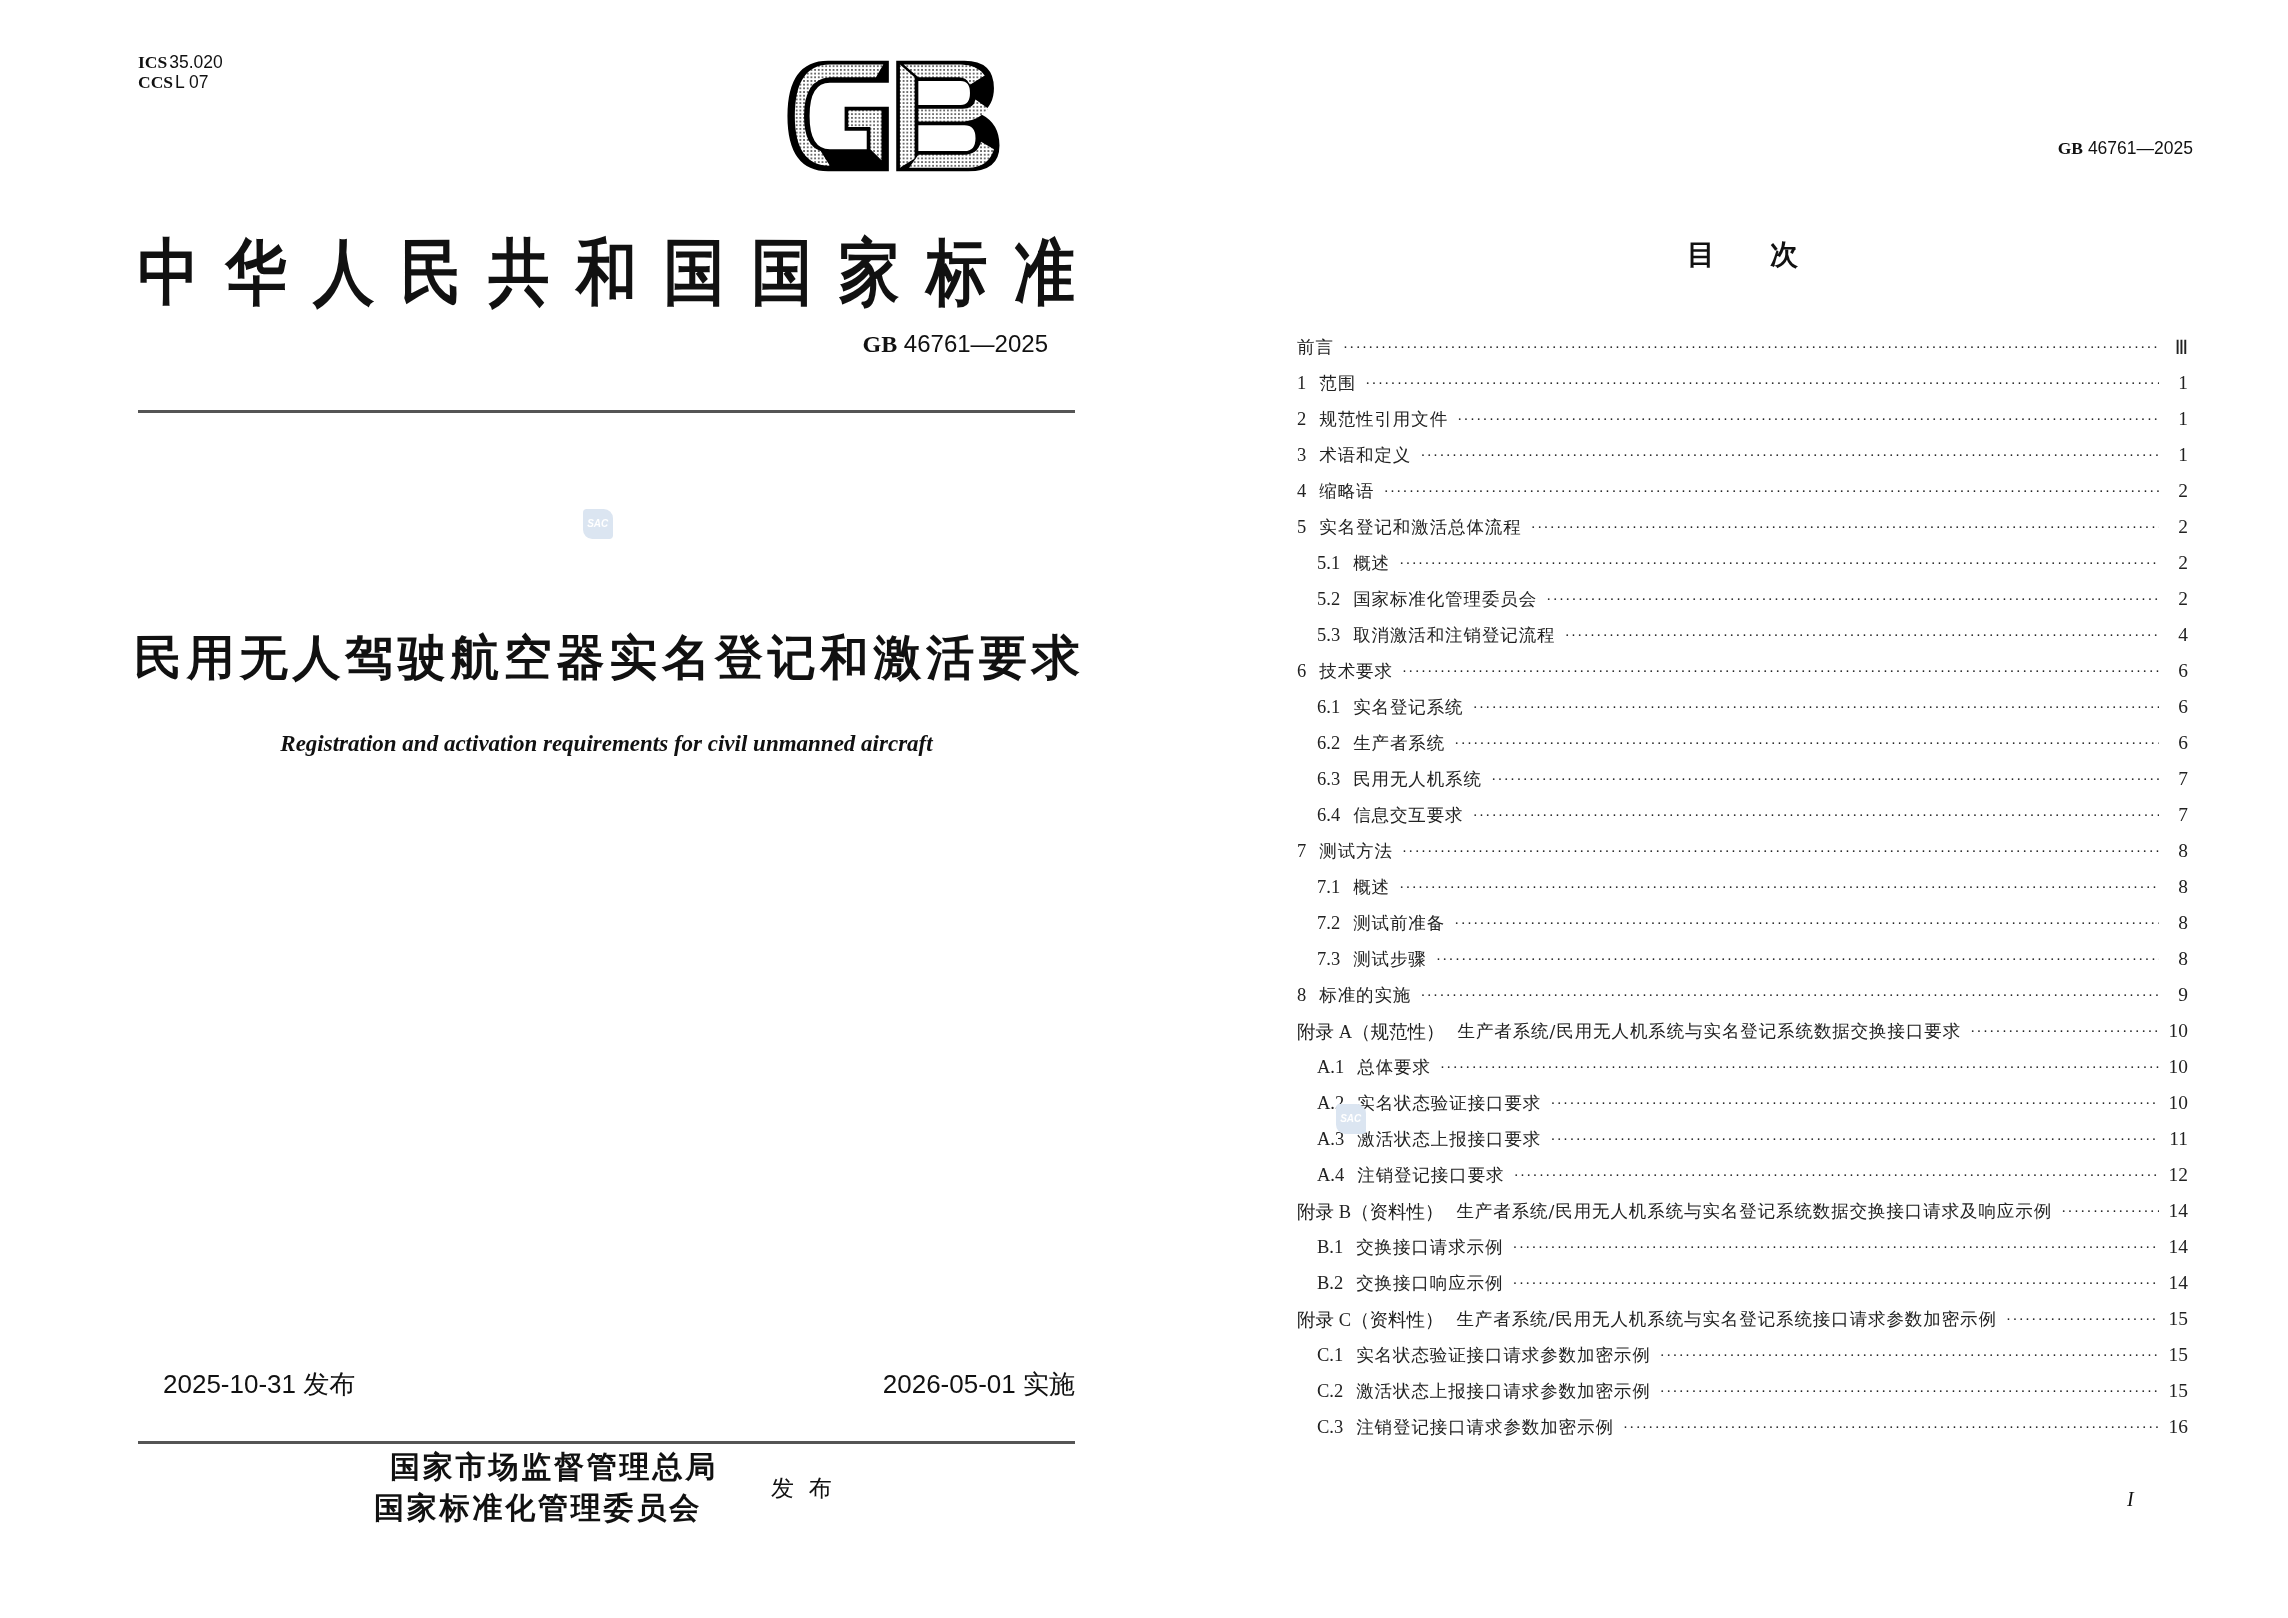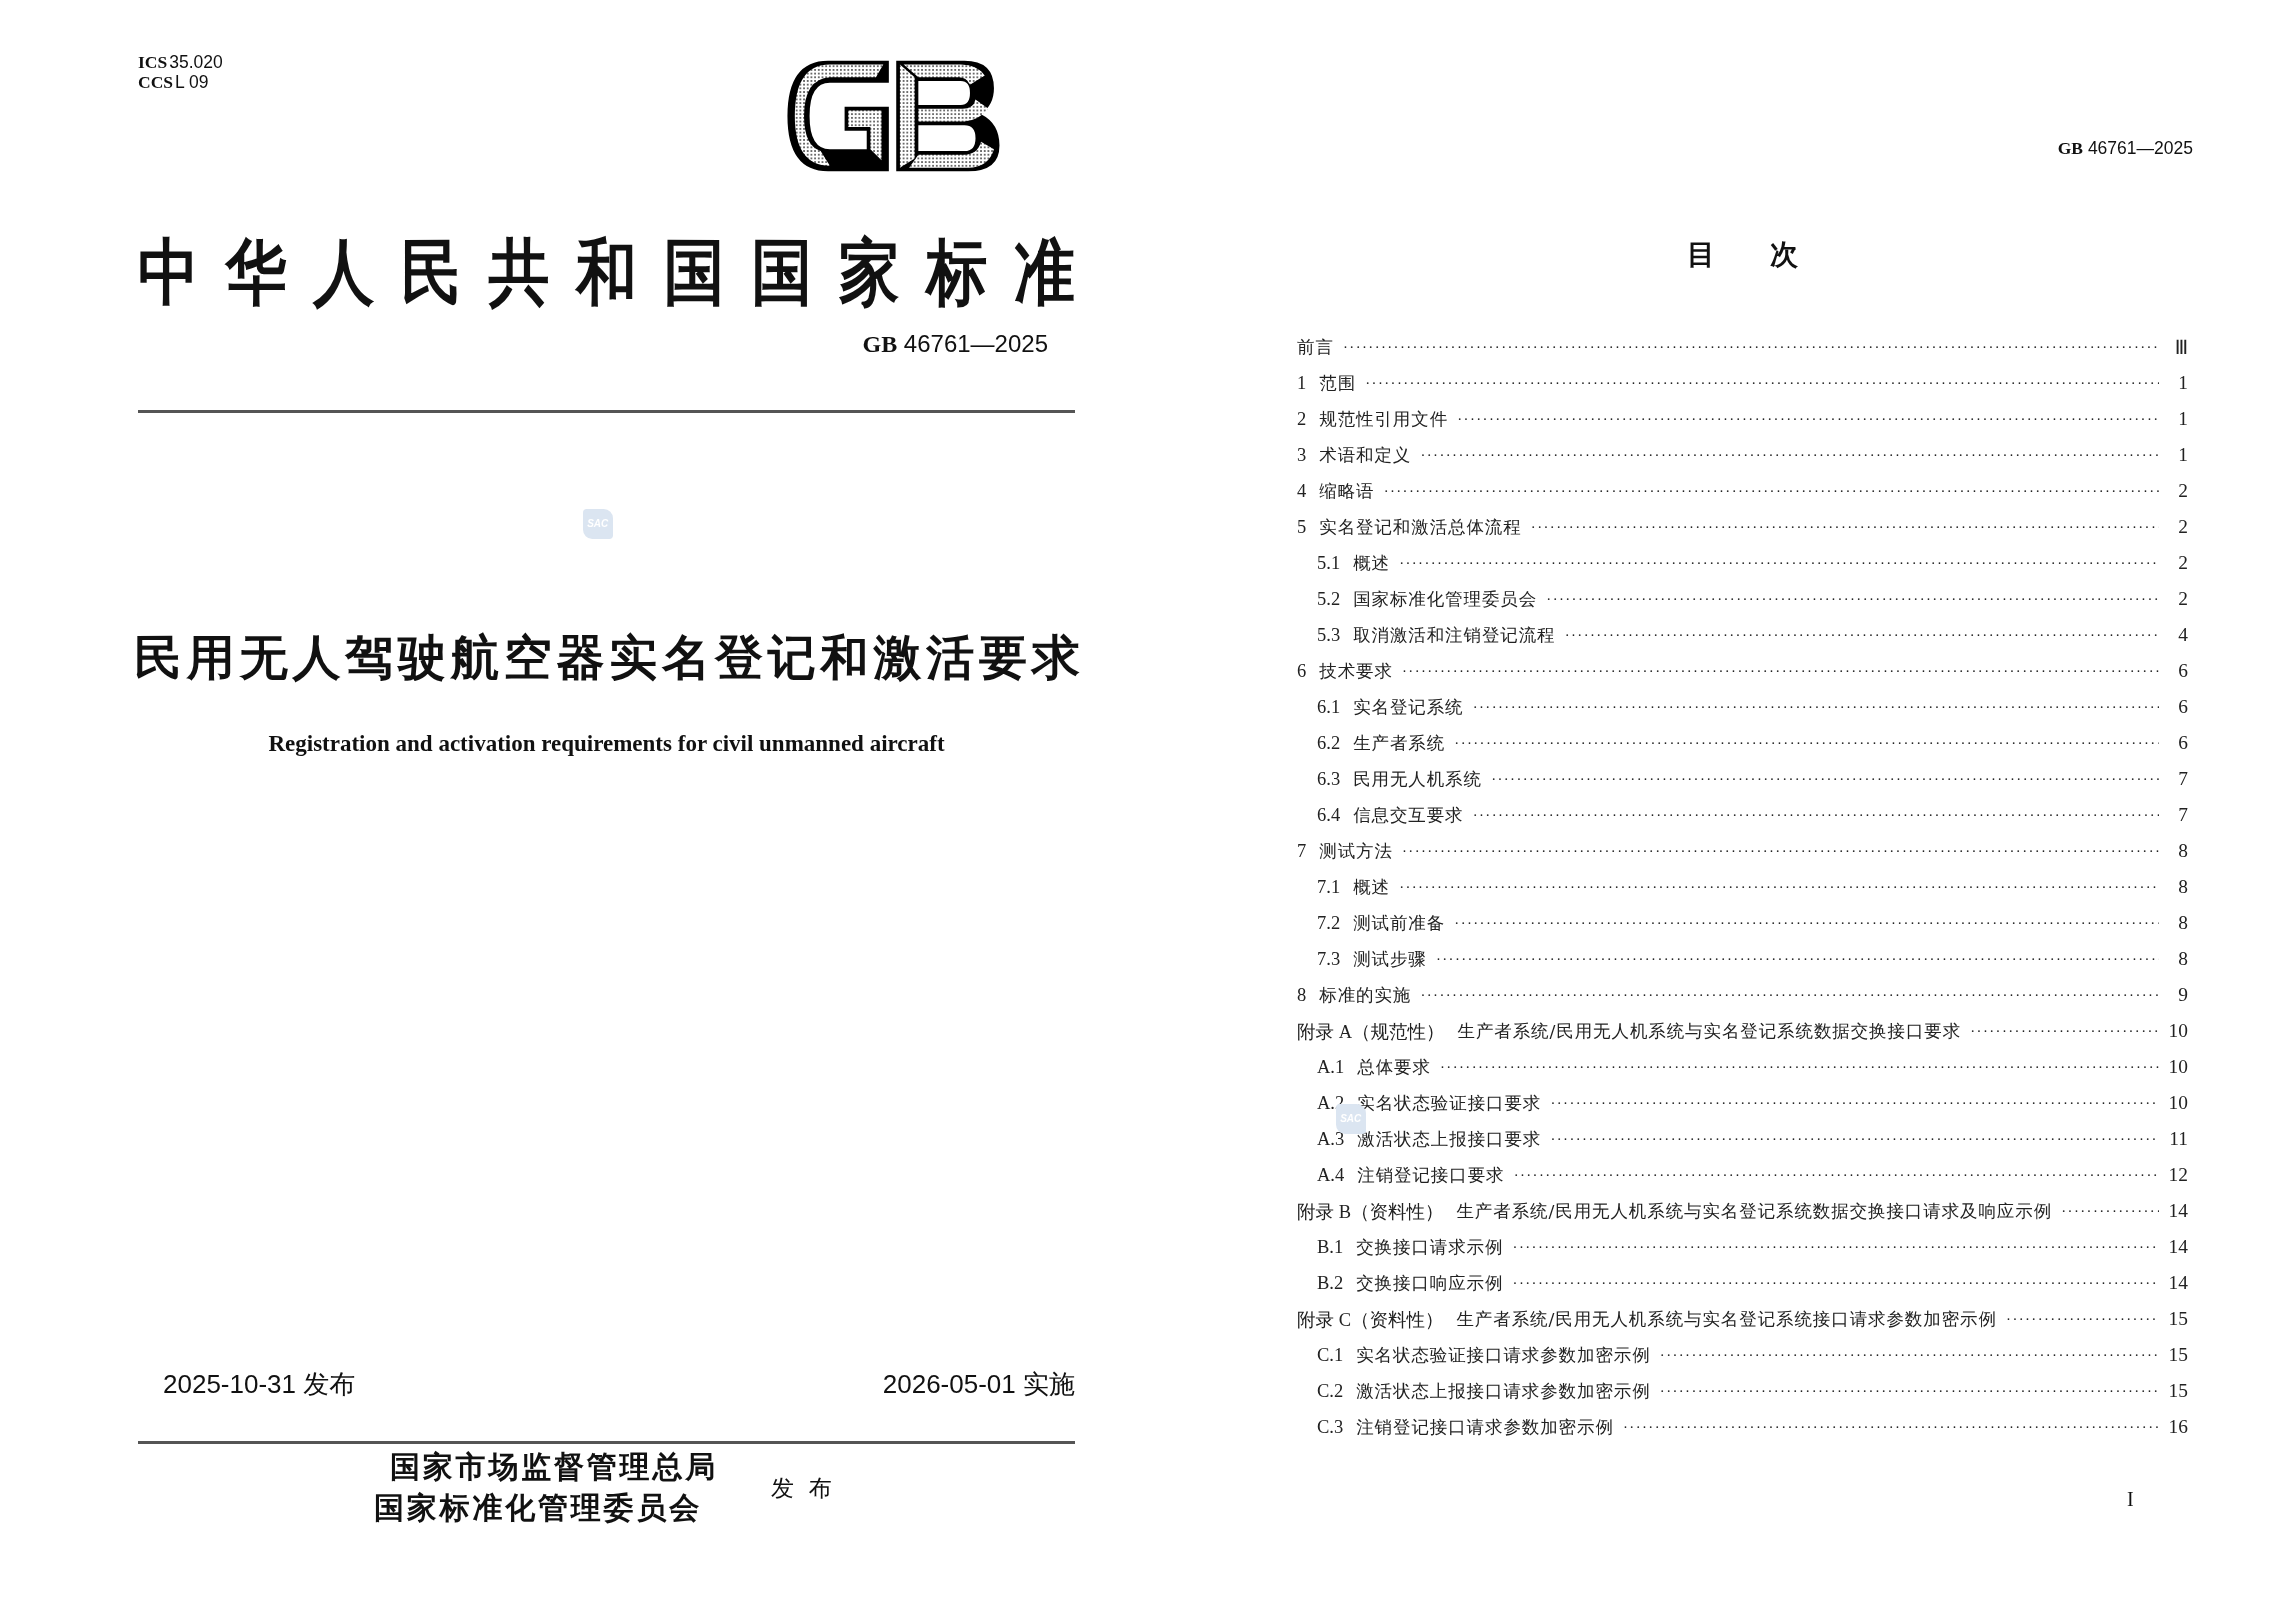--- a/index.html
+++ b/index.html
@@ -1,18 +1,18 @@
 <!DOCTYPE html>
 <html style="font-size:14.8px"><head>
 <meta charset="utf-8">
 <style>
   html, body { margin:0; padding:0; background:#ffffff; }
   body { width:2289px; height:1619px; position:relative; overflow:hidden; color:#111; }
   .abs { position:absolute; }
-  .serif { font-family:"Liberation Serif","DejaVu Serif",serif; }
+  .serif { font-family:"Liberation Serif","DejaVu Serif",serif;font-style:italic; }
   .sans { font-family:"Liberation Sans","DejaVu Sans",sans-serif; }
   .cjk { font-family:"DejaVu Sans","Liberation Sans",sans-serif; }
 
   
   #codes { left:138px; top:52px; font-size:17.5px; line-height:20px; }
   #codes .k { font-family:"Liberation Serif",serif; font-weight:bold; }
   #codes .v { font-family:"Liberation Sans",sans-serif; margin-left:2px; }
   #gb-logo { left:780px; top:57px; width:226px; height:118px; }
   #national-std { left:138px; top:226px; width:937px; font-size:61px; font-weight:bold; display:flex; justify-content:space-between; line-height:92px; }
   #national-std span { display:inline-block; transform:scaleY(1.18); }
@@ -50,21 +50,21 @@
 </head>
 <body>
 
 <div>
 
   <div id="codes" class="abs">
     <div>
       <span class="k">ICS</span><span class="v">35.020</span>
     </div>
     <div>
-      <span class="k">CCS</span><span class="v">L 09</span>
+      <span class="k">CCS</span><span class="v">L 07</span>
     </div>
   </div>
 
   <div id="gb-logo" class="abs">
     <svg width="226" height="118" viewBox="0 0 245 128">
       <defs>
         <pattern id="dots" width="4" height="4" patternUnits="userSpaceOnUse">
           <rect width="4" height="4" fill="#ffffff"></rect>
           <circle cx="2" cy="2" r="0.9" fill="#222"></circle>
         </pattern>

